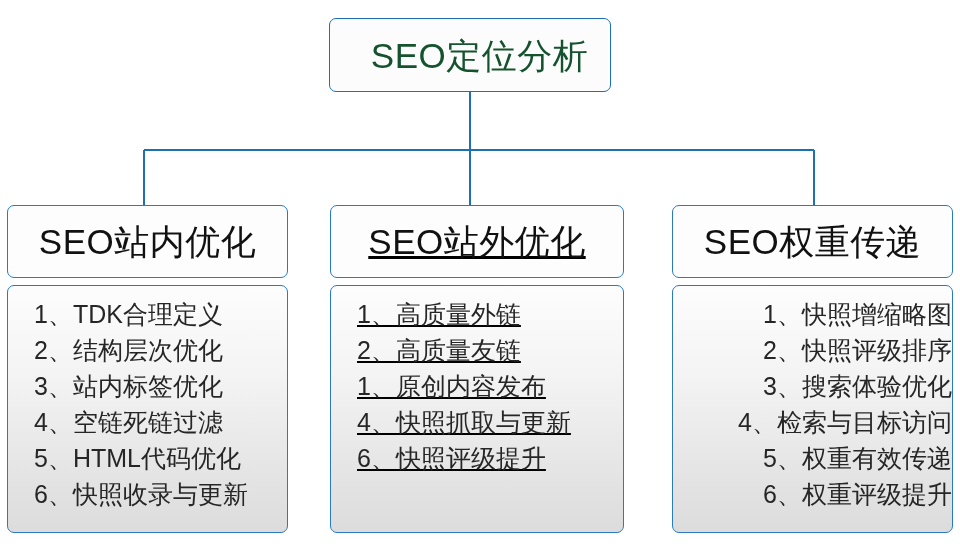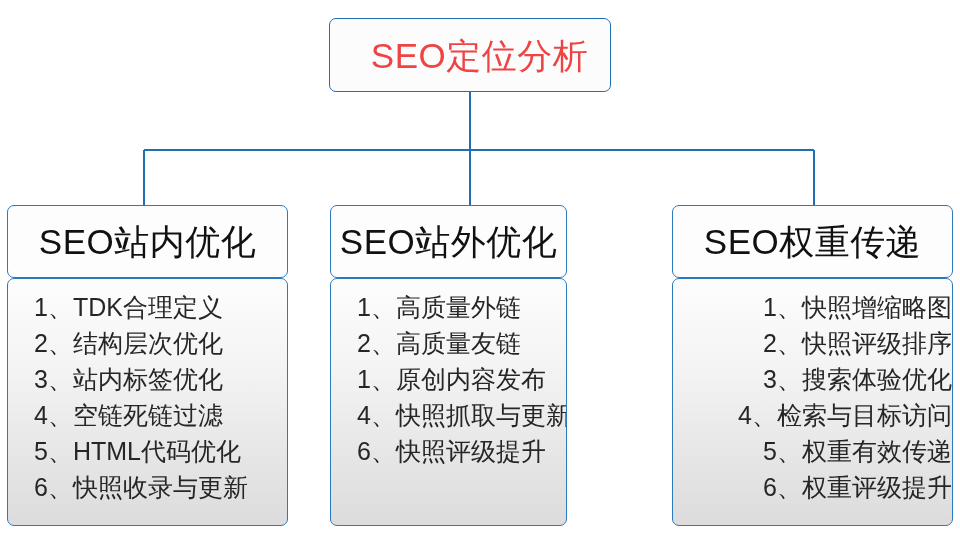--- a/index.html
+++ b/index.html
@@ -37,35 +37,35 @@
     box-sizing: border-box;
     border: 1.4px solid #1f6fb5;
     border-radius: 7px;
     background: #fcfcfc;
     display: flex;
     align-items: center;
     justify-content: center;
   }
   .root-label {
     font-size: 35px;
-    color: #ef4444;
+    color: #14532d;
     letter-spacing: 0.5px;
     line-height: 1;
     white-space: nowrap;
     margin-left: 19px;
   }
 
   
   .column {
     position: absolute;
     top: 205px;
     border-radius: 9px;
   }
   .col-0 { left: 7px;   width: 281px; }
-  .col-1 { left: 330px; width: 237px; }
+  .col-1 { left: 330px; width: 294px; text-decoration: underline; }
   .col-2 { left: 672px; width: 281px; text-align: right; }
 
   .col-header {
     box-sizing: border-box;
     width: 100%;
     height: 73px;
     border: 1.4px solid #2a7ac0;
     border-radius: 7px;
     background: #fdfdfd;
     display: flex;
@@ -75,21 +75,21 @@
   .col-header-label {
     font-size: 35px;
     color: #111111;
     letter-spacing: 0.5px;
     line-height: 1;
     white-space: nowrap;
   }
 
   .col-body {
     box-sizing: border-box;
-    margin-top: 0;
+    margin-top: 7px;
     width: 100%;
     height: 248px;
     border: 1.4px solid #2a7ac0;
     border-radius: 7px;
     background: linear-gradient(to bottom, #fdfdfd 0%, #f4f4f4 35%, #e6e6e6 72%, #dcdcdc 100%);
     padding: 10px 0 0 0;
     overflow: hidden;
   }
   .item-list {
     list-style: none;

